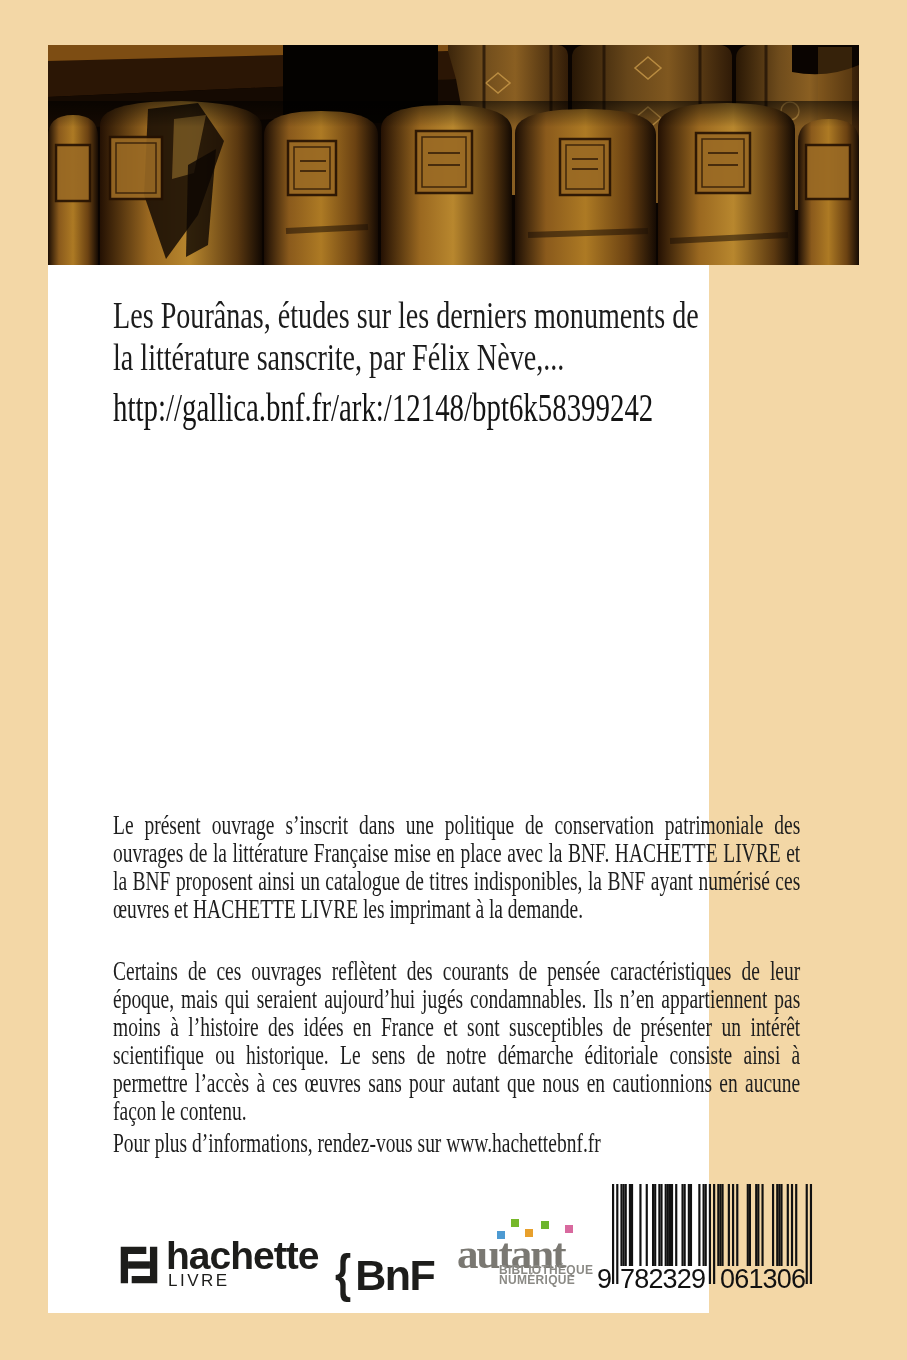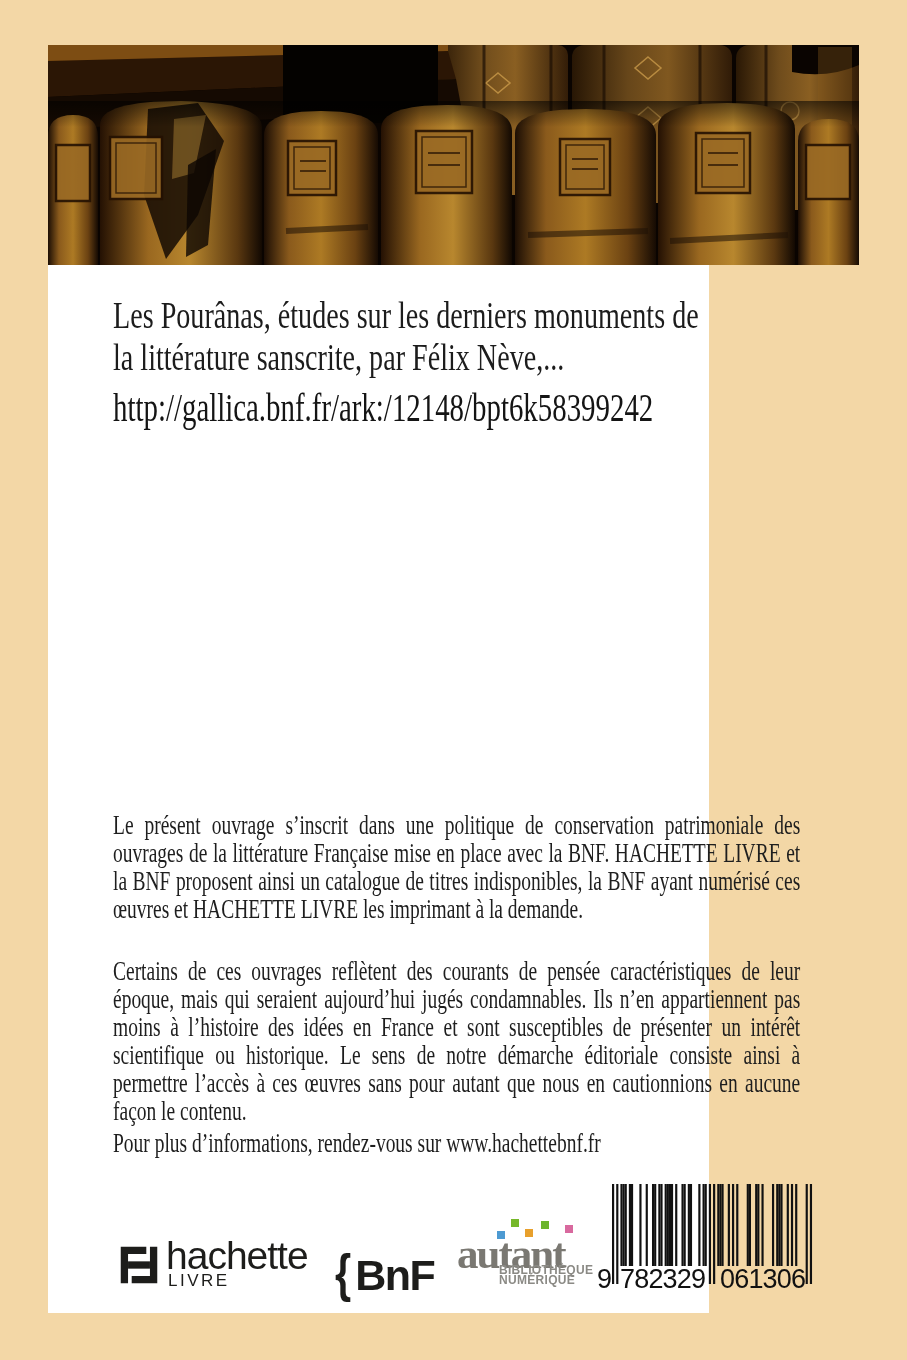--- a/index.html
+++ b/index.html
@@ -32,21 +32,21 @@
   }
   .para.last{text-align:left;}
   #p1{top:766px;}
   #p2{top:912px;}
   #p3{top:1084px;}
 
   
   .footer-item{position:absolute;color:#1d1d1b;font-family:"Liberation Sans",sans-serif;}
   .hachette{left:70px;top:1195px;width:230px;height:90px;}
   .hachette .h-icon{position:absolute;left:0;top:4px;}
-  .hachette .word{position:absolute;left:48px;top:-6px;font-size:39px;letter-spacing:-1px;color:#1d1d1b;}
+  .hachette .word{position:absolute;left:48px;top:-6px;font-size:39px;letter-spacing:-1px;color:#1d1d1b;font-weight:bold;}
   .hachette .sub{position:absolute;left:50px;top:31px;font-size:17px;letter-spacing:2.5px;color:#1d1d1b;}
   .bnf{left:287px;top:1190px;height:60px;display:flex;align-items:flex-end;}
   .bnf .brace{font-size:52px;font-weight:700;line-height:44px;transform:scaleX(.8);transform-origin:0 100%;}
   .bnf .word{font-size:43px;font-weight:800;line-height:40px;letter-spacing:-1.5px;}
   .gallica{left:409px;top:1172px;width:160px;height:110px;}
   .gallica .word{position:absolute;left:0;top:12px;font-family:"Liberation Serif",serif;font-weight:700;font-size:43px;letter-spacing:-2px;color:#7a7872;}
   .gdot{position:absolute;width:8px;height:8px;}
   .gallica .sub{position:absolute;left:42px;font-size:12px;line-height:10px;letter-spacing:.3px;color:#8b8a85;font-weight:700;}
   .gallica .sub1{top:48px;}
   .gallica .sub2{top:58px;}

